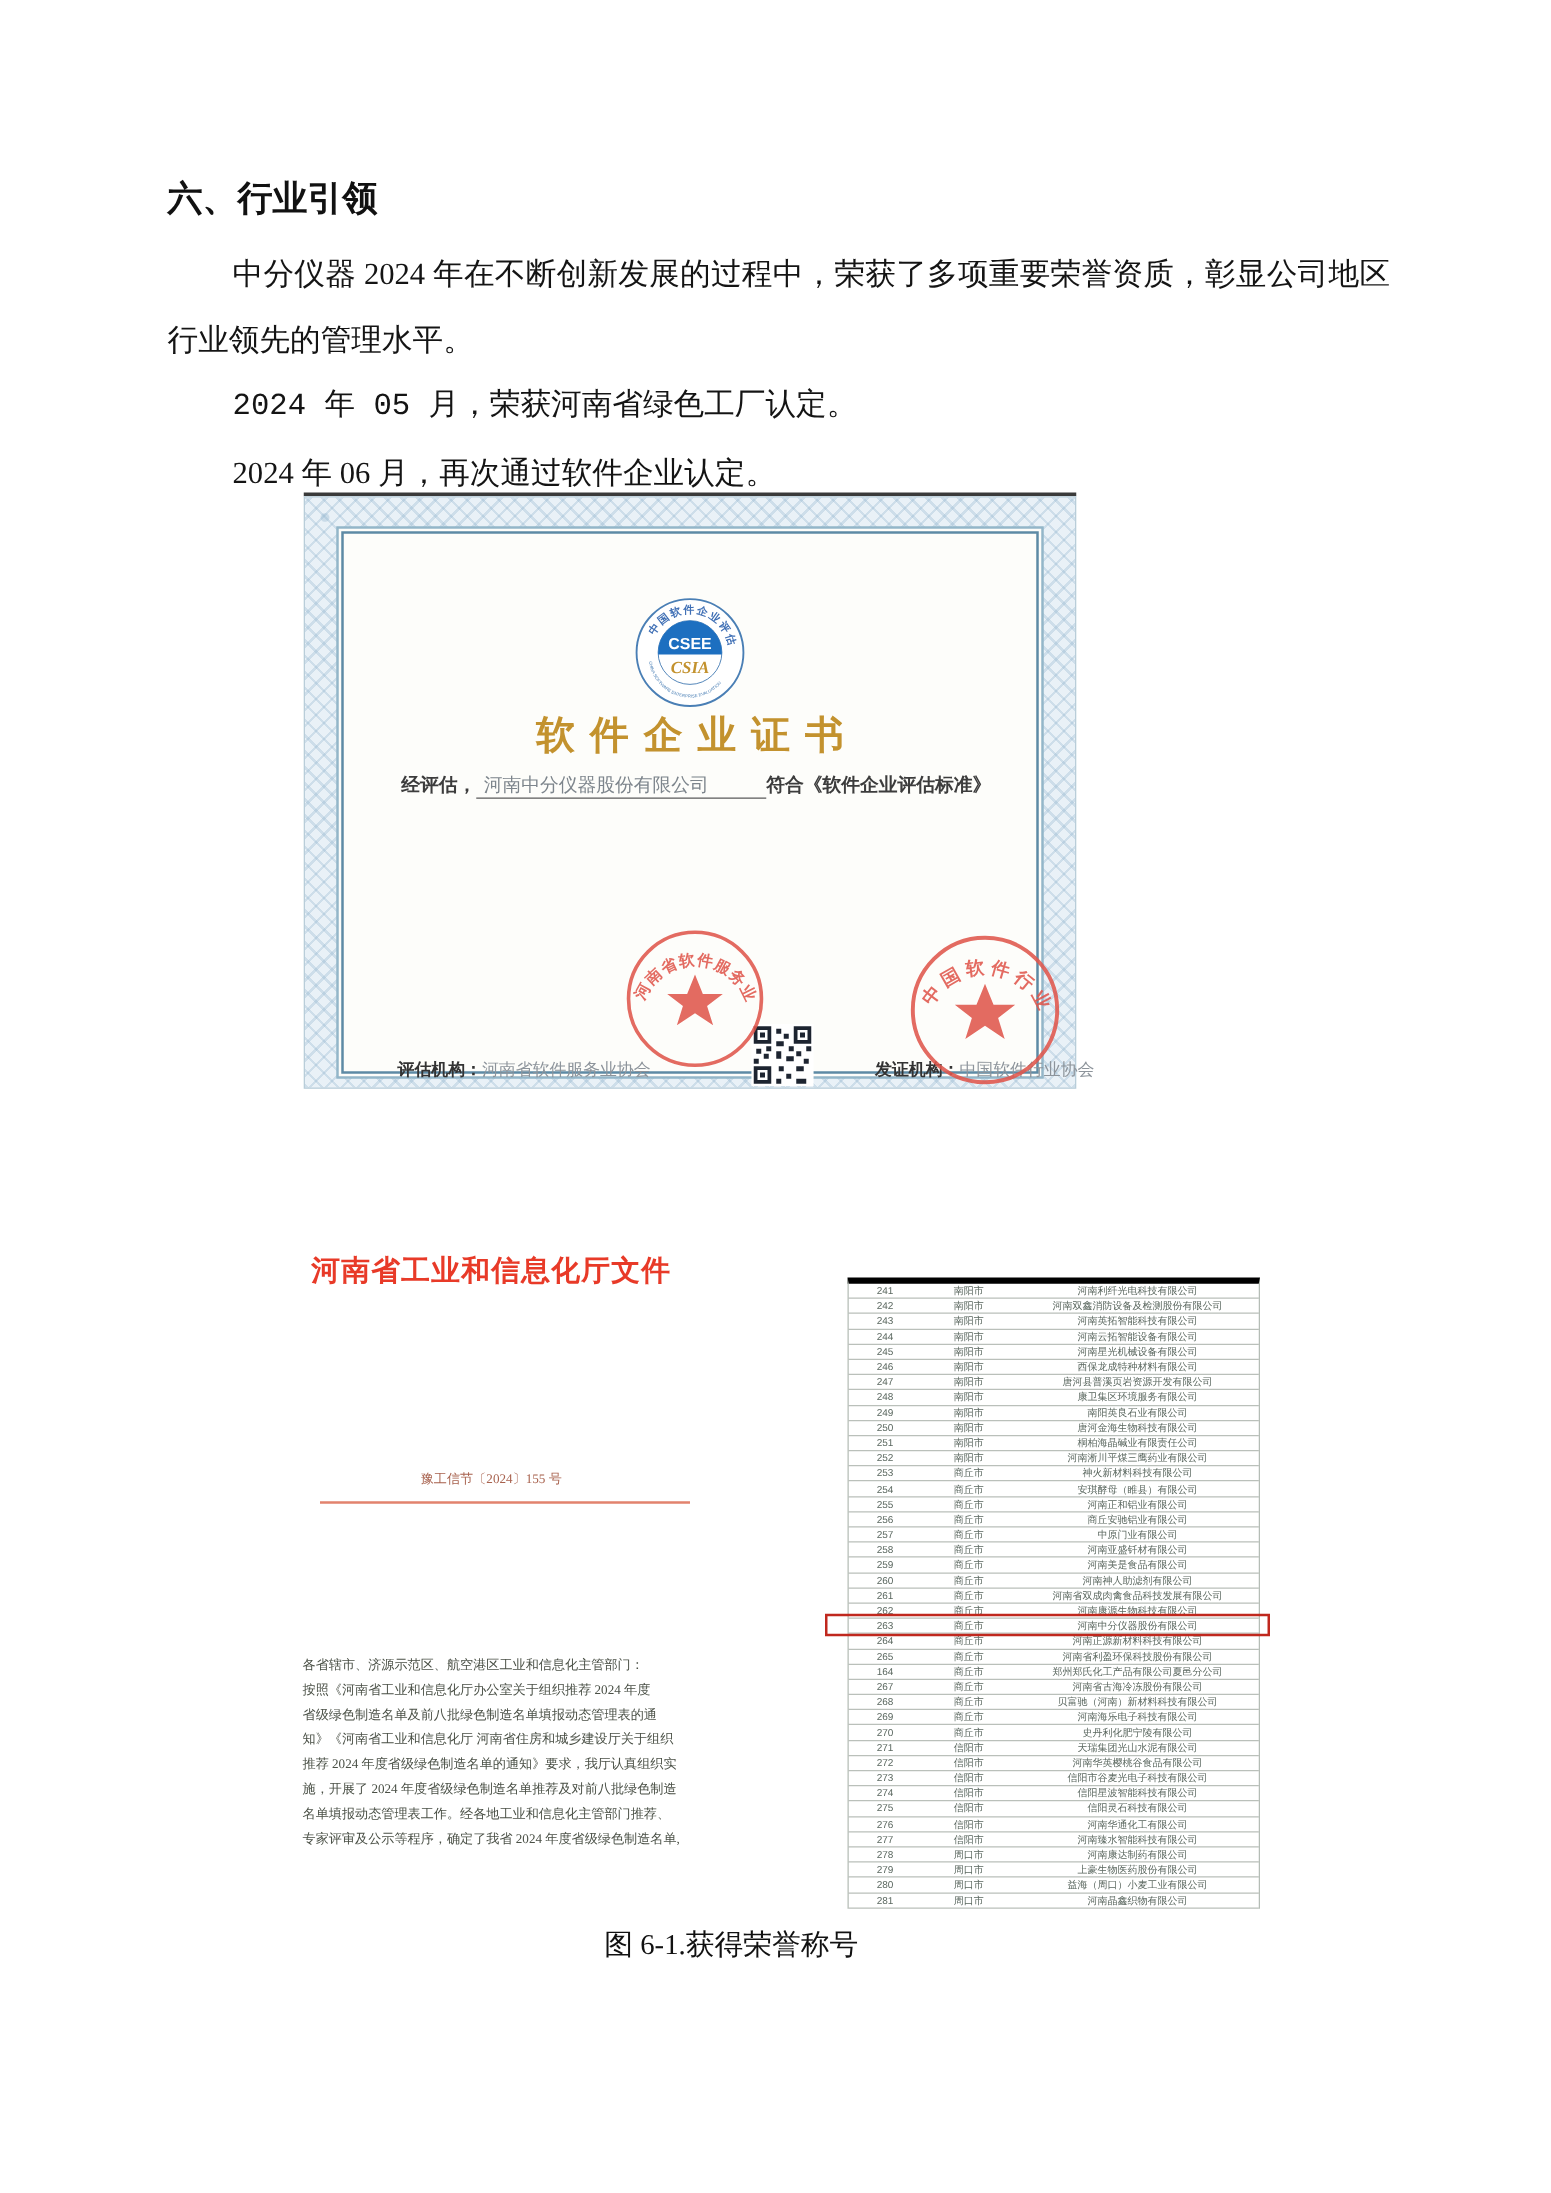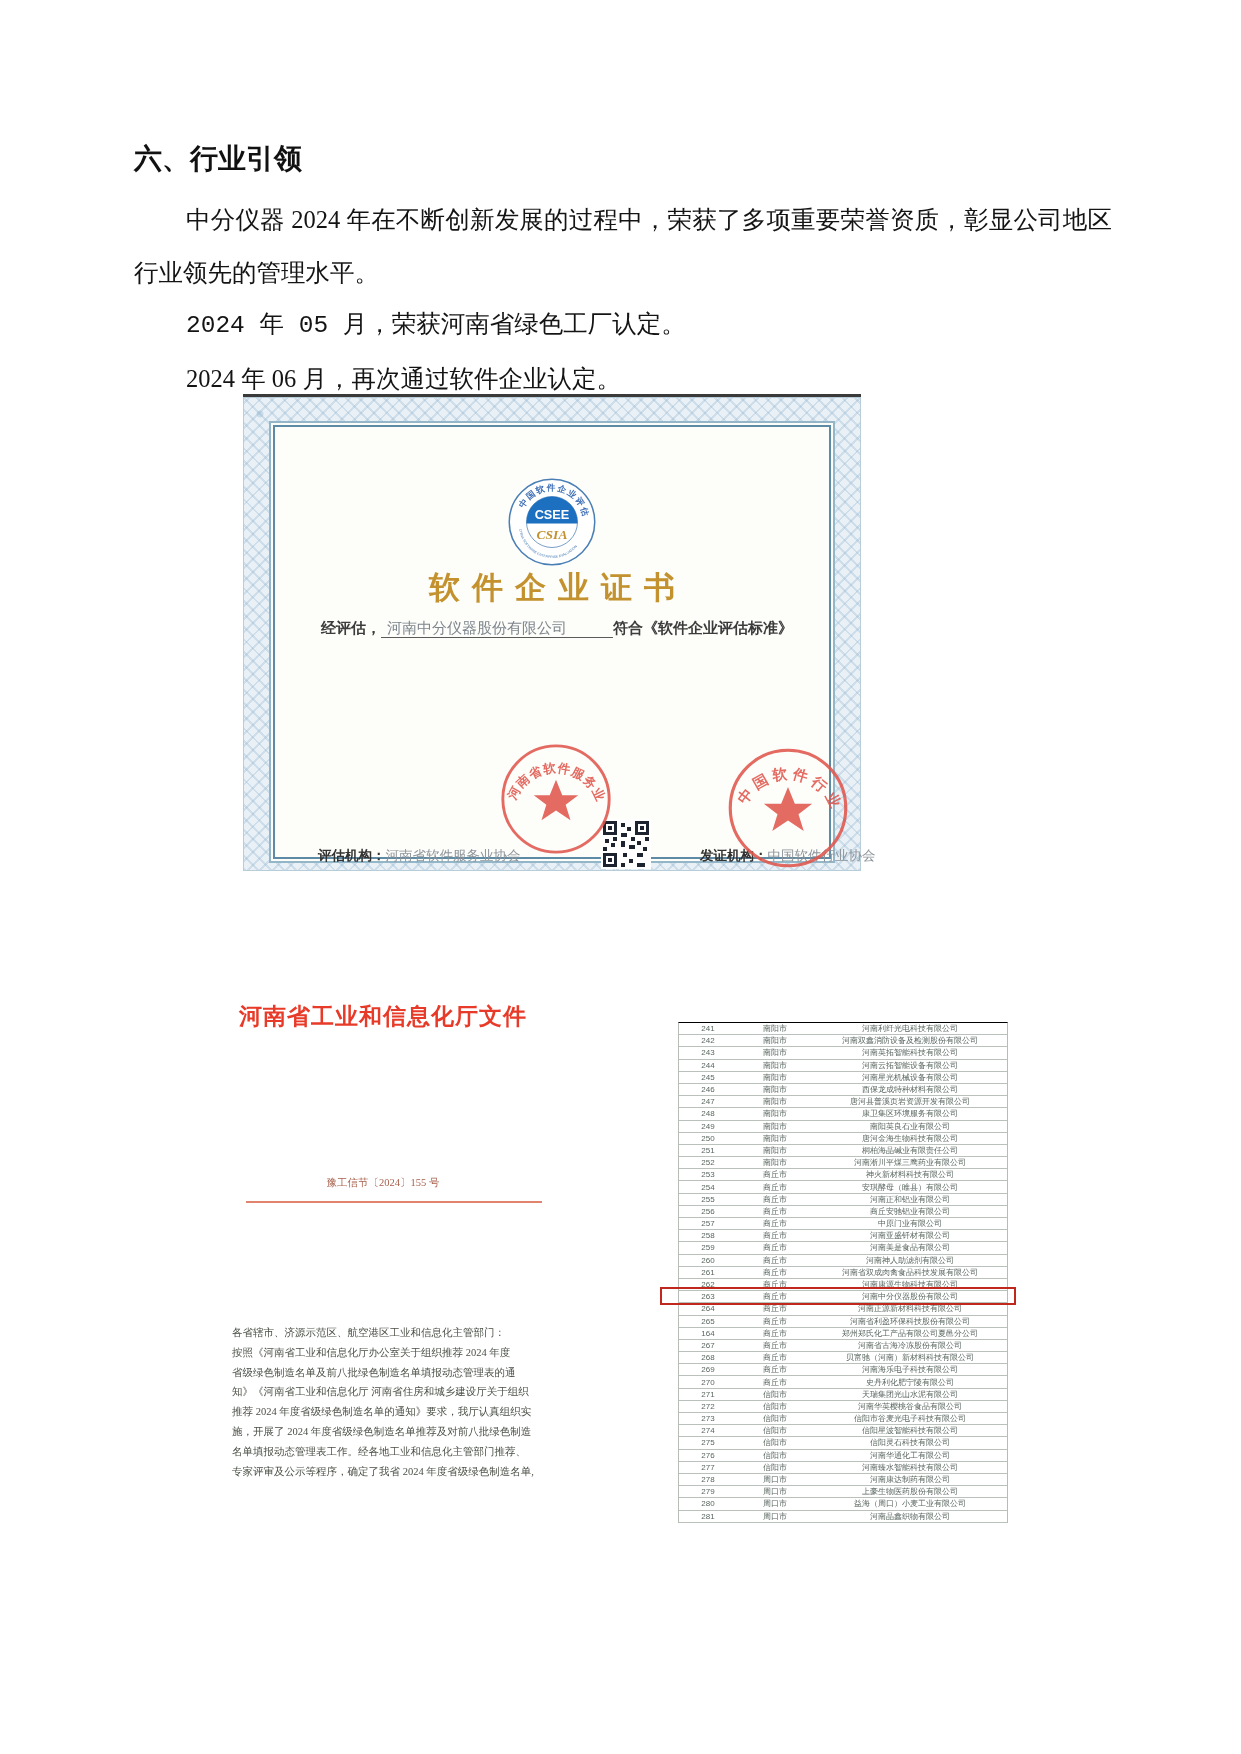--- a/index.html
+++ b/index.html
@@ -45,36 +45,36 @@
      font-family:"Liberation Sans","DejaVu Sans",sans-serif;font-size:13.5px;}
   .org-label{font-weight:bold;color:#333;}
   .org-value{color:#8d949b;}
   .issuer-wrap{position:absolute;left:382px;top:0;white-space:nowrap;}
   .seal{position:absolute;opacity:.88;pointer-events:none;}
   .seal-left{left:255px;top:344px;width:116px;height:116px;}
   .seal-right{left:482px;top:348px;width:126px;height:126px;}
   .qr{position:absolute;left:358px;top:422px;width:50px;height:50px;}
 
   
-  .notice{position:absolute;left:222px;top:955px;width:322px;height:570px;background:#fff;font-family:Liberation Serif, serif;}
+  .notice{position:absolute;left:232px;top:955px;width:322px;height:570px;background:#fff;font-family:Liberation Serif, serif;}
   .notice-title{position:absolute;left:0;right:0;top:46px;text-align:center;color:#e83a28;
      font-weight:bold;font-size:23px;letter-spacing:1px;}
   .notice-number{position:absolute;left:0;right:0;top:221px;text-align:center;font-size:10.5px;color:#a8624e;}
   .notice-rule{position:absolute;left:24px;right:2px;top:246px;height:2px;background:#e2836e;}
   .notice-heading{position:absolute;left:0;right:0;top:288px;text-align:center;font-size:13px;
      line-height:22px;color:#43493f;}
   .notice-body{position:absolute;left:10px;right:6px;top:368px;font-size:10.5px;line-height:19.8px;
      color:#4a5046;text-align:justify;}
   .notice-body div:first-child{text-indent:0;}
   .notice-body div{text-indent:0;}
 
   
   .honor-table{position:absolute;left:678px;top:1022px;width:328px;
      font-family:"Liberation Sans","DejaVu Sans",sans-serif;font-size:8px;color:#5a675f;
-     border-top:1px solid #000000;border-left:1px solid #b5bdb6;border-right:1px solid #b5bdb6;}
+     border-top:5px solid #000000;border-left:1px solid #b5bdb6;border-right:1px solid #b5bdb6;}
   .ht-row{display:flex;height:11.2px;align-items:center;border-bottom:1px solid rgba(130,140,130,.55);}
   .ht-no{width:58px;text-align:center;flex:none;}
   .ht-city{width:76px;text-align:center;flex:none;}
   .ht-co{flex:1;text-align:center;white-space:nowrap;overflow:hidden;}
   .ht-row.hl{position:relative;}
   .ht-row.hl::after{content:'';position:absolute;left:-19px;right:-9px;top:-4px;bottom:-3px;
      border:2.5px solid #c0281e;}
 
   .fig-caption{position:absolute;left:0;right:0;top:1540px;text-align:center;font-size:23px;color:#111;}
 </style>
@@ -438,14 +438,15 @@
         <span class="ht-co">益海（周口）小麦工业有限公司</span>
       </div>
 
       <div class="ht-row">
         <span class="ht-no">281</span>
         <span class="ht-city">周口市</span>
         <span class="ht-co">河南晶鑫织物有限公司</span>
       </div>
     </div>
 
+  <div class="fig-caption">图 6-1.获得荣誉称号</div>
 
 </div>
 
 </body></html>

